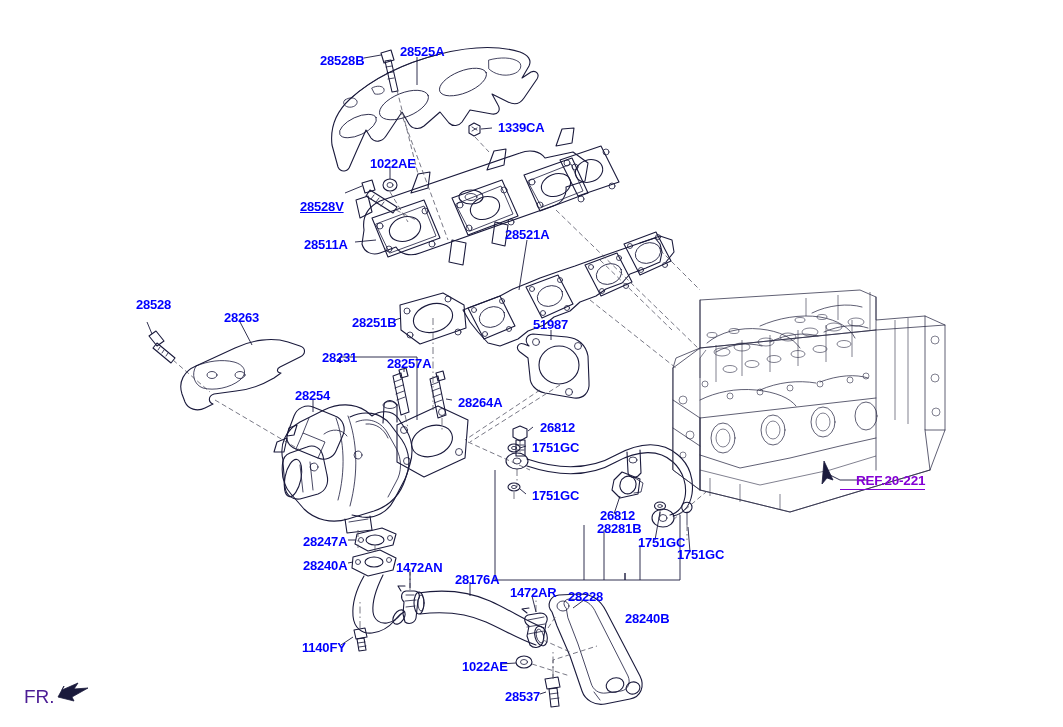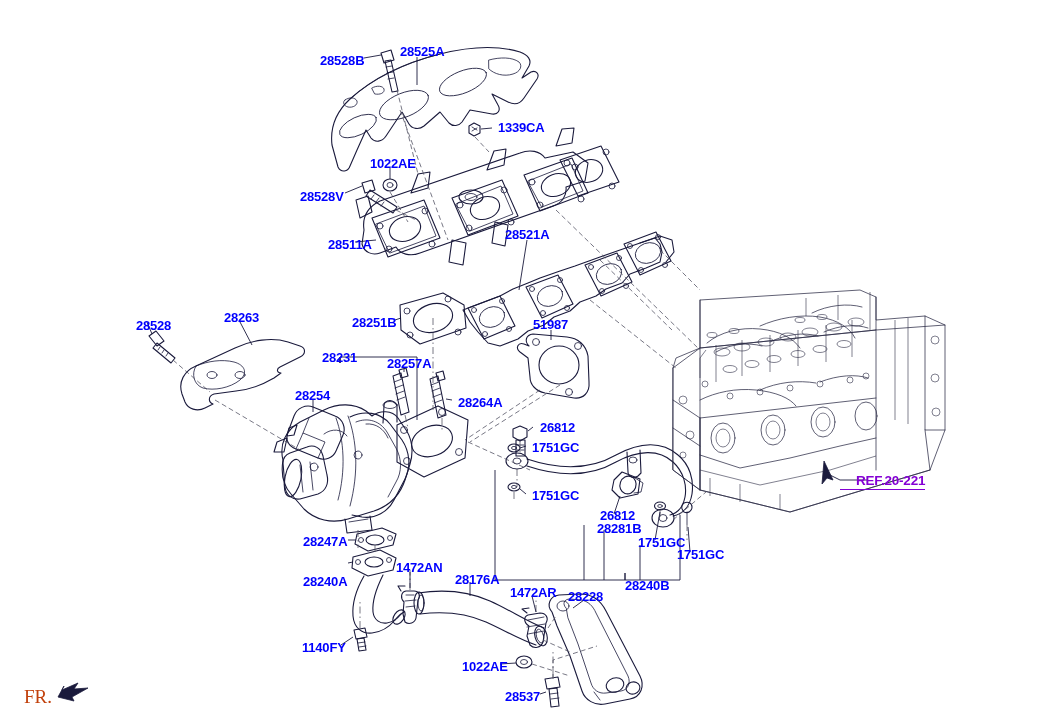--- a/index.html
+++ b/index.html
@@ -25,22 +25,22 @@
     position:absolute;
     color:#8400d4;
     font-family:"Liberation Sans", sans-serif;
     font-size:13.5px;
     font-weight:700;
     white-space:nowrap;
     letter-spacing:-0.2px;
   }
   .fr{
     position:absolute;
-    color:#c2410c;
-    font-family:Liberation Serif, serif;
+    color:#4c1d95;
+    font-family:Liberation Sans, sans-serif;
     font-size:19px;
     font-weight:400;
     white-space:nowrap;
   }
 </style>
 </head>
 <body>
 
 <div id="stage">
 
@@ -643,41 +643,41 @@
 
     <g>
       <path class="blk" d="M58 697 L 64 686 L 62 690 L 78 683 L 74 689 L 88 688 L 72 697 L 74 701 Z" fill="#000000" stroke="#000000"></path>
     </g>
   </svg>
 
   <div class="lbl" style="left:320px;top:54px;">28528B</div>
   <div class="lbl" style="left:400px;top:45px;">28525A</div>
   <div class="lbl" style="left:498px;top:121px;">1339CA</div>
   <div class="lbl" style="left:370px;top:157px;">1022AE</div>
-  <div class="lbl" style="left:300px;top:190px;">28528V</div>
-  <div class="lbl" style="left:328px;top:238px;">28511A</div>
+  <div class="lbl" style="left:300px;top:200px;text-decoration:underline;">28528V</div>
+  <div class="lbl" style="left:304px;top:238px;">28511A</div>
   <div class="lbl" style="left:505px;top:228px;">28521A</div>
   <div class="lbl" style="left:352px;top:316px;">28251B</div>
   <div class="lbl" style="left:533px;top:318px;">51987</div>
-  <div class="lbl" style="left:136px;top:319px;">28528</div>
+  <div class="lbl" style="left:136px;top:298px;">28528</div>
   <div class="lbl" style="left:224px;top:311px;text-align:center;">28263</div>
   <div class="lbl" style="left:322px;top:351px;">28231</div>
   <div class="lbl" style="left:295px;top:389px;">28254</div>
   <div class="lbl" style="left:387px;top:357px;">28257A</div>
   <div class="lbl" style="left:458px;top:396px;">28264A</div>
   <div class="lbl" style="left:540px;top:421px;">26812</div>
   <div class="lbl" style="left:532px;top:441px;">1751GC</div>
   <div class="lbl" style="left:532px;top:489px;">1751GC</div>
   <div class="lbl" style="left:600px;top:509px;">26812</div>
   <div class="lbl" style="left:597px;top:522px;">28281B</div>
   <div class="lbl" style="left:638px;top:536px;">1751GC</div>
   <div class="lbl" style="left:677px;top:548px;">1751GC</div>
-  <div class="lbl" style="left:625px;top:579px;text-align:center;">28240B</div>
+  <div class="lbl" style="left:625px;top:612px;text-align:center;">28240B</div>
   <div class="lbl" style="left:303px;top:535px;">28247A</div>
-  <div class="lbl" style="left:303px;top:559px;margin-top:16px;">28240A</div>
+  <div class="lbl" style="left:303px;top:559px;">28240A</div>
   <div class="lbl" style="left:396px;top:561px;">1472AN</div>
   <div class="lbl" style="left:455px;top:573px;">28176A</div>
   <div class="lbl" style="left:510px;top:586px;">1472AR</div>
   <div class="lbl" style="left:568px;top:590px;">28228</div>
   <div class="lbl" style="left:302px;top:641px;">1140FY</div>
   <div class="lbl" style="left:462px;top:660px;">1022AE</div>
   <div class="lbl" style="left:505px;top:690px;">28537</div>
 
   <div class="ref" style="left:840px;top:473px;border-bottom:1.5px solid #8400d4;padding-bottom:1px;padding-left:16px;">REF.20-221</div>
 

